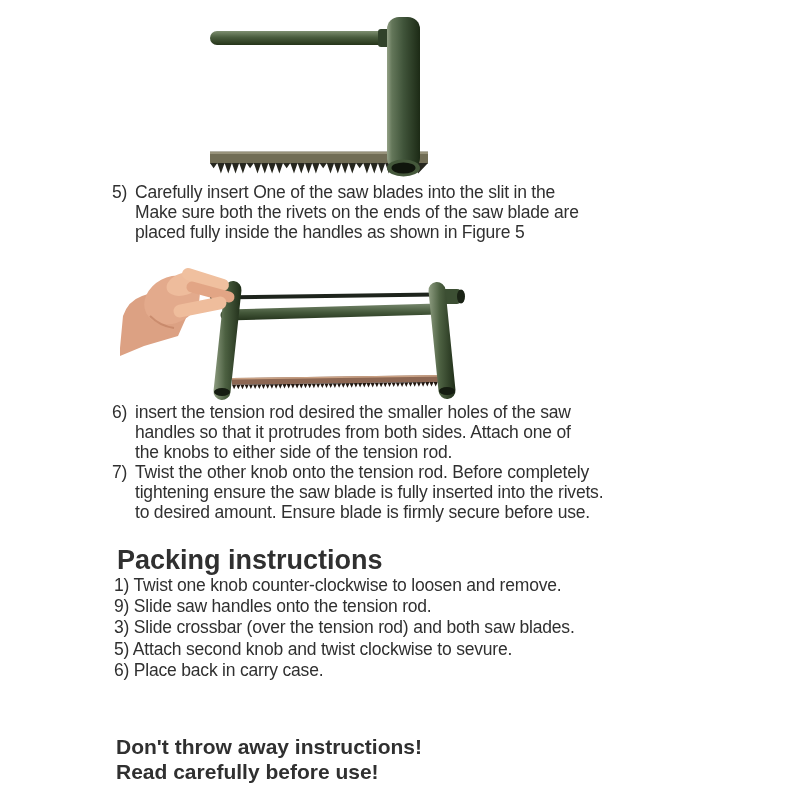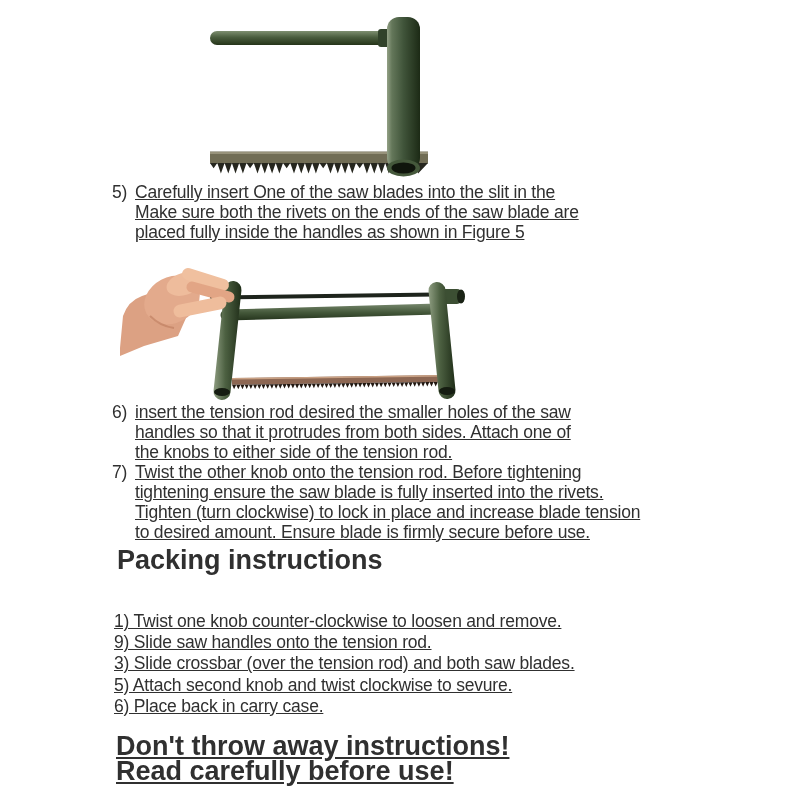--- a/index.html
+++ b/index.html
@@ -8,26 +8,26 @@
     font-family:"Liberation Sans", sans-serif;
     color:#303030;
   }
   .page{position:relative;width:800px;height:800px;overflow:hidden;background:#fff;}
   .figure{position:absolute;}
   #fig-top{left:190px;top:8px;}
   #fig-mid{left:120px;top:256px;}
   .textblock{letter-spacing:-0.2px;}
   .step{display:flex;font-size:17.5px;line-height:20px;}
   .step .num{width:23px;flex:none;}
-  .line{white-space:pre;text-decoration:underline;}
+  .line{white-space:pre;}
   #step5-block{position:absolute;left:112px;top:182px;}
   #steps67-block{position:absolute;left:112px;top:402px;}
   #packing-heading{position:absolute;left:117px;top:545px;font-size:27px;font-weight:700;letter-spacing:0;}
-  #packing-list{position:absolute;left:114px;top:611px;font-size:17.5px;line-height:21.2px;}
-  #footer-notice{position:absolute;left:116px;top:734px;font-size:27px;font-weight:700;line-height:25px;letter-spacing:0;}
+  #packing-list{position:absolute;left:114px;top:575px;font-size:17.5px;line-height:21.2px;}
+  #footer-notice{position:absolute;left:116px;top:734px;font-size:21px;font-weight:700;line-height:25px;letter-spacing:0;}
 </style>
 </head>
 <body>
 
 <div class="page">
 
   <svg id="fig-top" class="figure" width="250" height="172" viewBox="0 0 250 172">
     <defs>
       <linearGradient id="gTopTube" gradientUnits="userSpaceOnUse" x1="197" y1="0" x2="230" y2="0">
         <stop offset="0" stop-color="#93a186"></stop>
@@ -117,23 +117,22 @@
         <span class="num">6)</span>
         <div>
           <div class="line">insert the tension rod desired the smaller holes of the saw</div>
           <div class="line">handles so that it protrudes from both sides. Attach one of</div>
           <div class="line">the knobs to either side of the tension rod.</div>
         </div>
       </div>
       <div class="step">
         <span class="num">7)</span>
         <div>
-          <div class="line">Twist the other knob onto the tension rod. Before tightening</div>
+          <div class="line">Twist the other knob onto the tension rod. Before completely</div>
           <div class="line">tightening ensure the saw blade is fully inserted into the rivets.</div>
-          <div class="line">Tighten (turn clockwise) to lock in place and increase blade tension</div>
           <div class="line">to desired amount. Ensure blade is firmly secure before use.</div>
         </div>
       </div>
     </div>
 
   <div id="packing-heading">Packing instructions</div>
   <div id="packing-list" class="textblock">
       <div class="line">1) Twist one knob counter-clockwise to loosen and remove.</div>
       <div class="line">9) Slide saw handles onto the tension rod.</div>
       <div class="line">3) Slide crossbar (over the tension rod) and both saw blades.</div>

